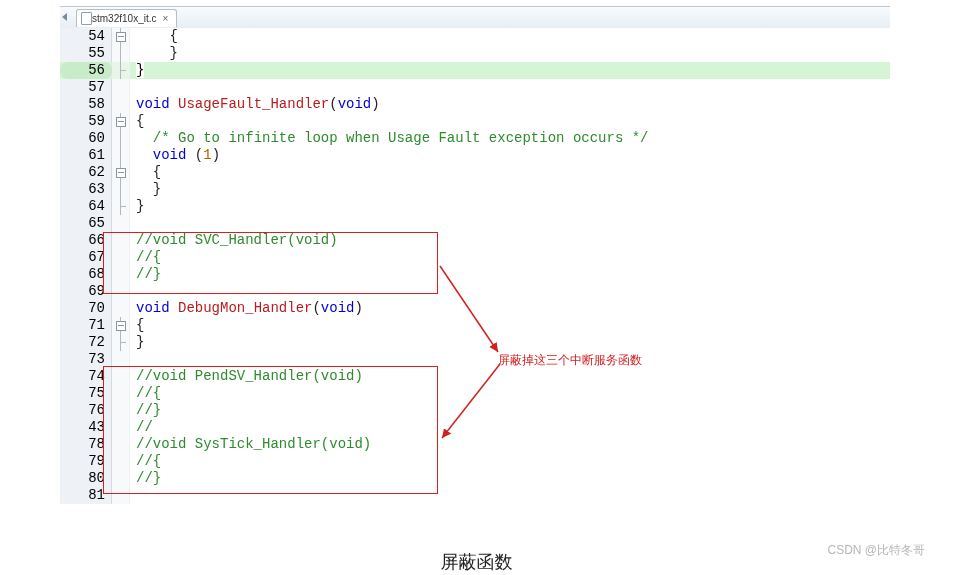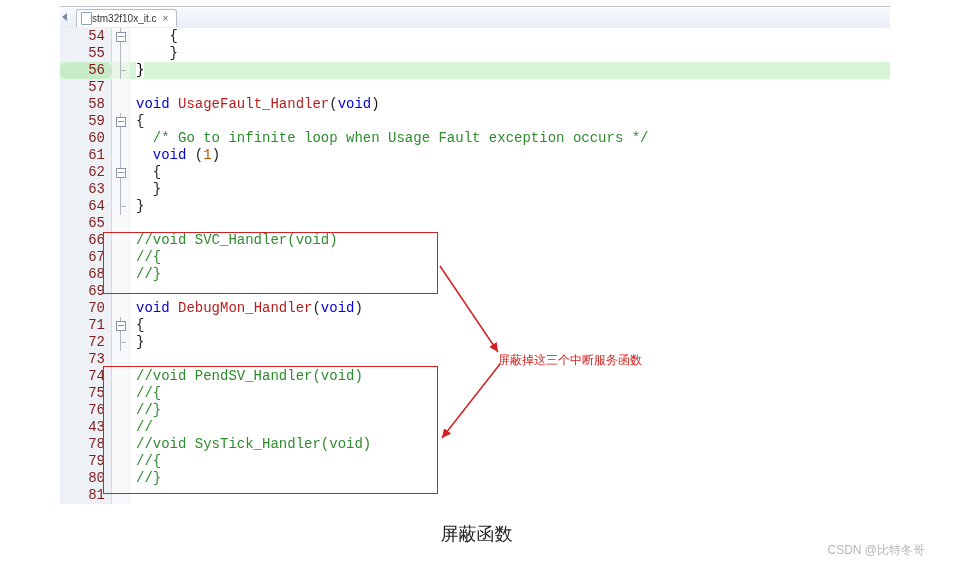--- a/index.html
+++ b/index.html
@@ -69,21 +69,21 @@
     display: flex;
     font-family: Consolas, "Courier New", monospace;
     font-size: 14px;
     line-height: 17px;
     white-space: pre;
     position: relative;
   }
   .gutter {
     width: 52px;
     text-align: right;
-    color: #7f1d1d;
+    color: #000000;
     background: #eef2f6;
     padding-right: 6px;
     border-right: 1px solid #d4dae0;
     position: relative;
     flex-shrink: 0;
   }
   .fold-col {
     width: 18px;
     background: #f7f9fb;
     border-right: 1px solid #eceff3;
@@ -151,21 +151,21 @@
     font-family: "Microsoft YaHei", sans-serif;
   }
   svg.arrow {
     position: absolute;
     pointer-events: none;
     overflow: visible;
   }
   .caption {
     position: absolute;
     left: 0; width: 953px;
-    top: 522px;
+    top: 550px;
     text-align: center;
     font-size: 18px;
     color: #222;
   }
   .watermark {
     position: absolute;
     right: 28px;
     bottom: 16px;
     color: rgba(120,120,120,0.55);
     font-size: 12px;

